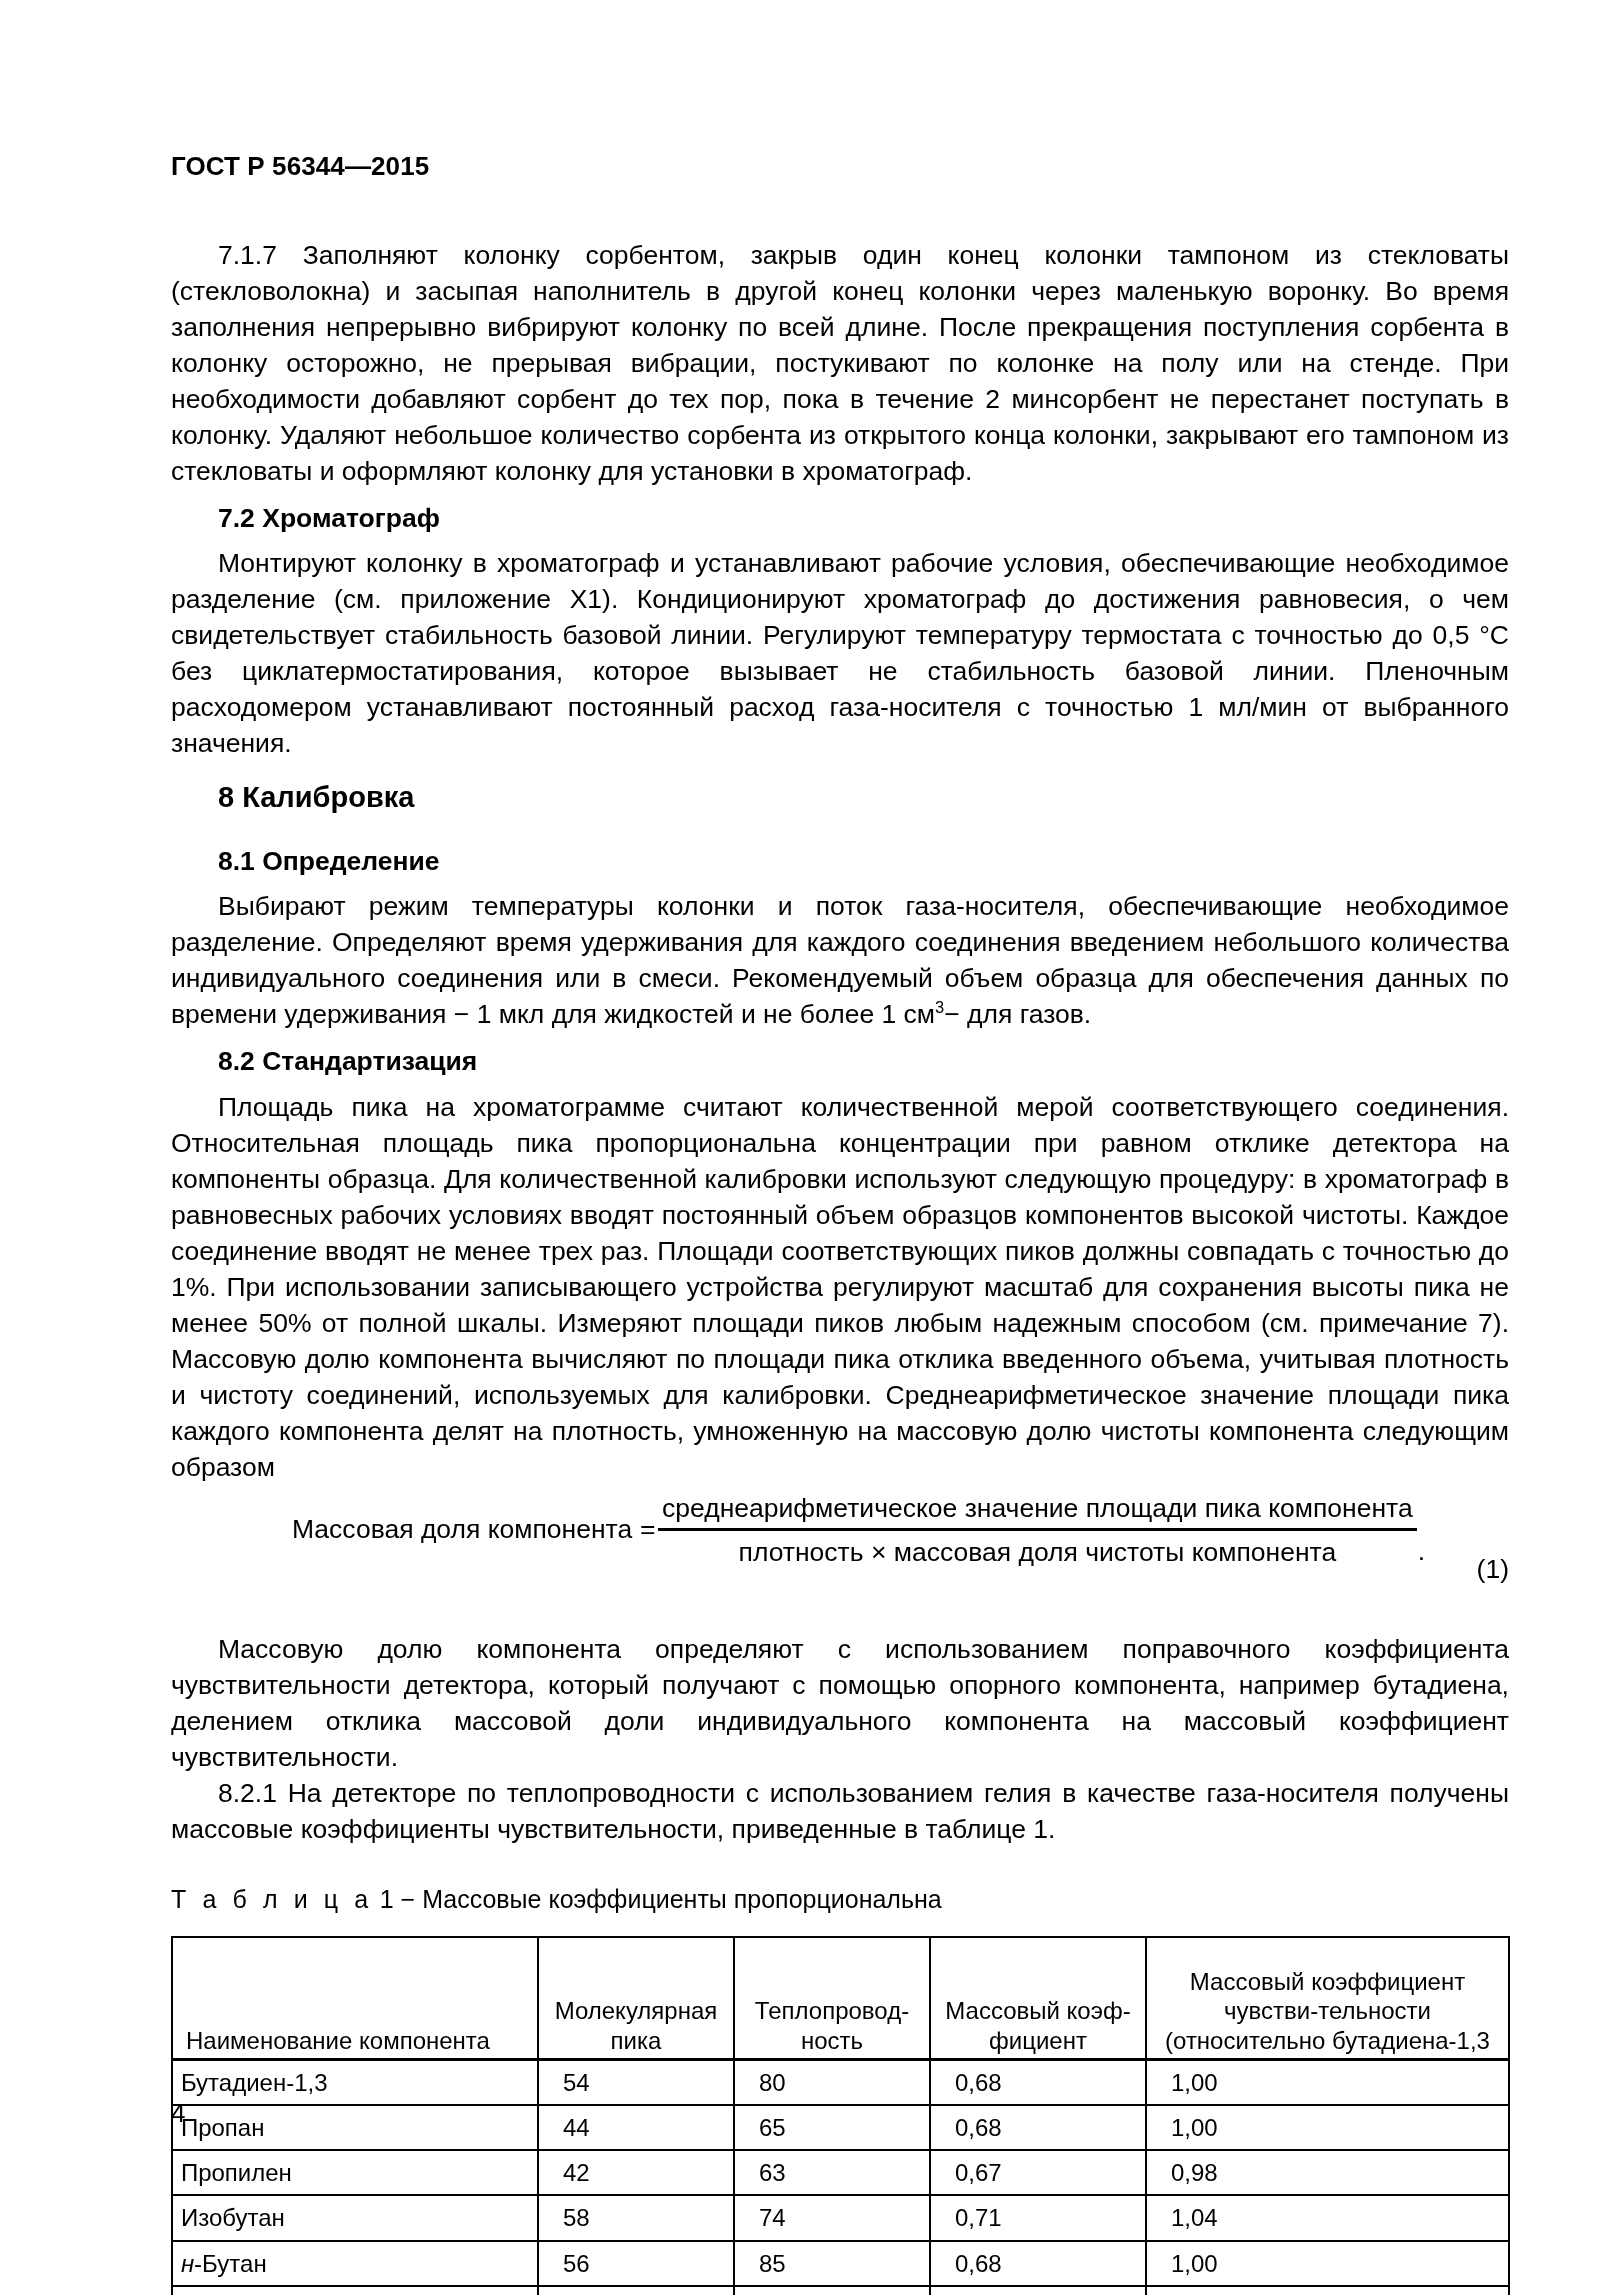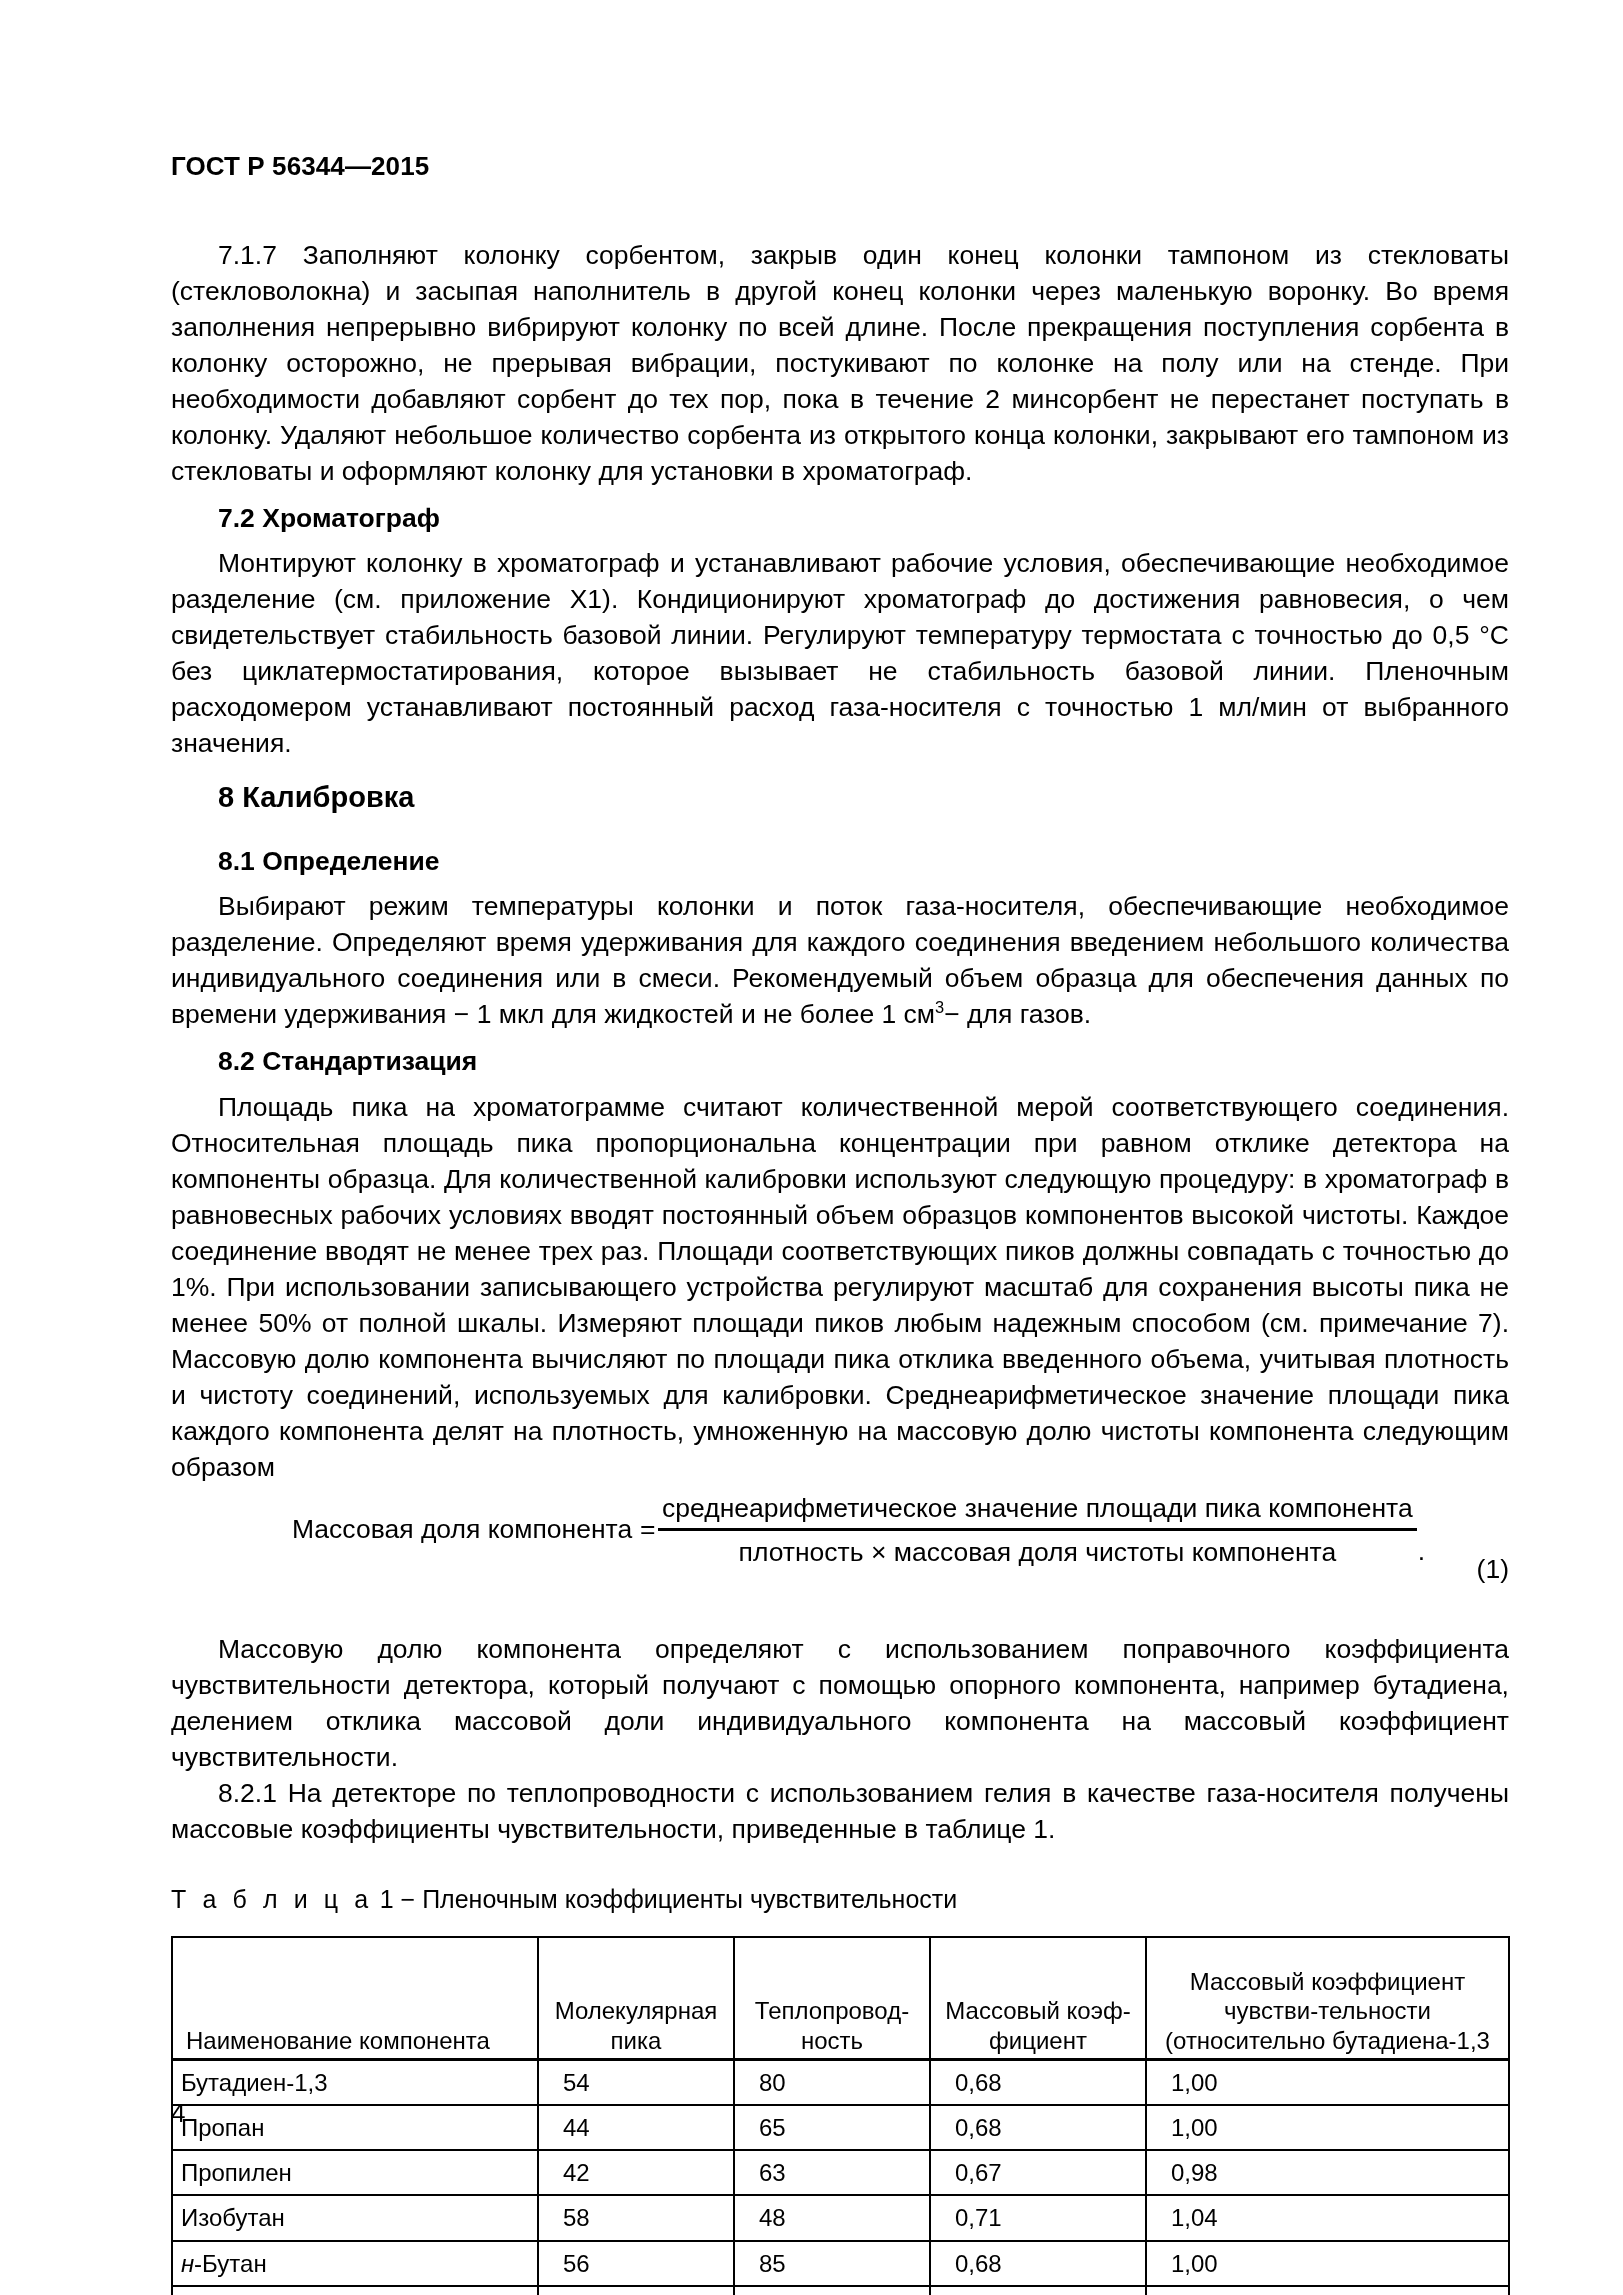--- a/index.html
+++ b/index.html
@@ -221,21 +221,21 @@
     </div>
 
     <p class="body-text indent">Массовую долю компонента определяют с использованием поправочного коэффициента чувствительности детектора, который получают с помощью опорного компонента, например бутадиена, делением отклика массовой доли индивидуального компонента на массовый коэффициент чувствительности.</p>
 
     <p class="body-text indent">8.2.1 На детекторе по теплопроводности с использованием гелия в качестве газа-носителя получены массовые коэффициенты чувствительности, приведенные в таблице 1.</p>
 
     <div class="table-caption">
       <span class="spaced">Т а б л и ц а</span>
       <span>1</span>
       <span>−</span>
-      <span>Пленочным коэффициенты чувствительности</span>
+      <span>Массовые коэффициенты пропорциональна</span>
     </div>
 
     <table class="data-table">
       <colgroup>
         <col class="col-w1">
         <col class="col-w2">
         <col class="col-w3">
         <col class="col-w4">
         <col class="col-w5">
       </colgroup>
@@ -266,21 +266,21 @@
           <tr>
             <td class="cell-name"><span>Пропилен</span></td>
             <td>42</td>
             <td>63</td>
             <td>0,67</td>
             <td>0,98</td>
           </tr>
           <tr>
             <td class="cell-name"><span>Изобутан</span></td>
             <td>58</td>
-            <td>48</td>
+            <td>74</td>
             <td>0,71</td>
             <td>1,04</td>
           </tr>
           <tr>
             <td class="cell-name"><em class="ital">н</em><span>-Бутан</span></td>
             <td>56</td>
             <td>85</td>
             <td>0,68</td>
             <td>1,00</td>
           </tr>

